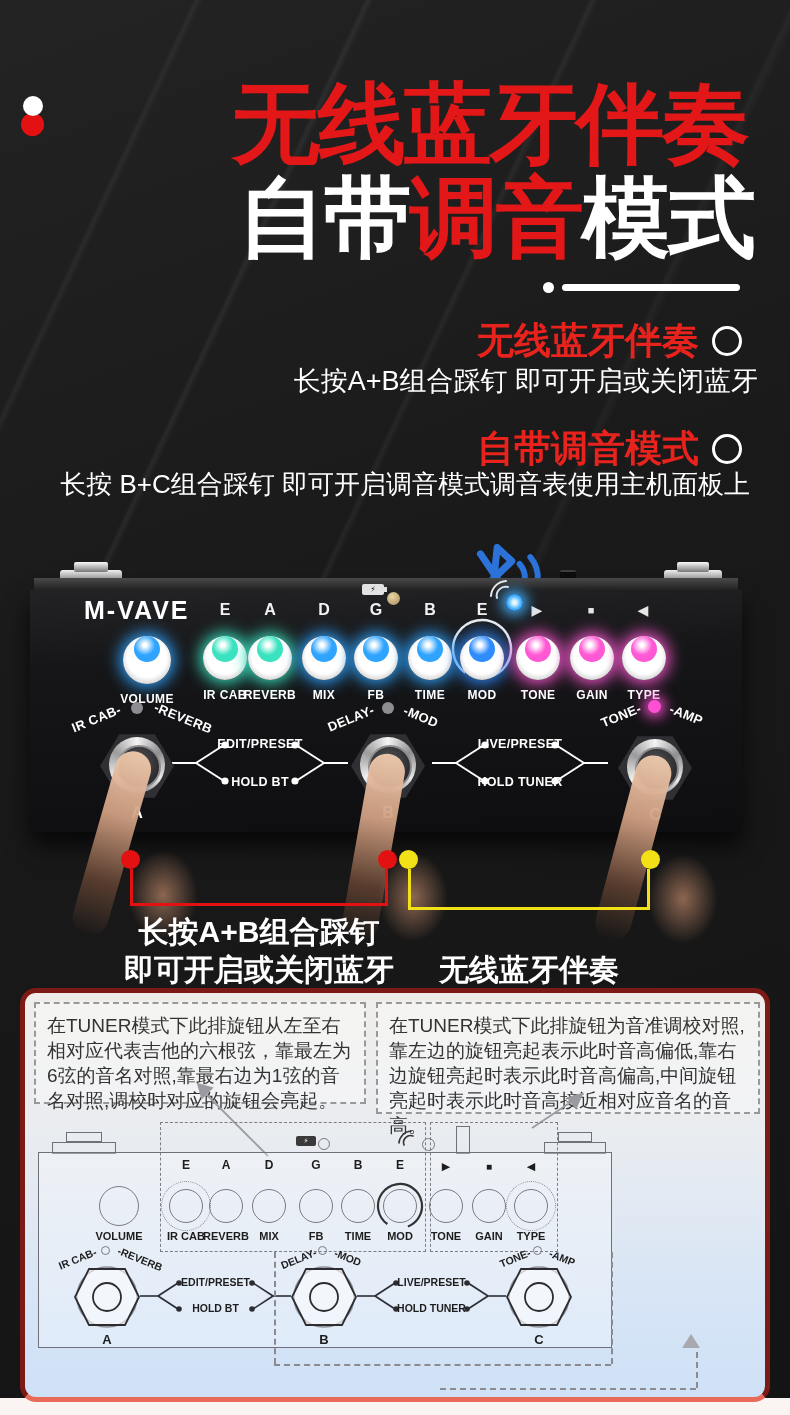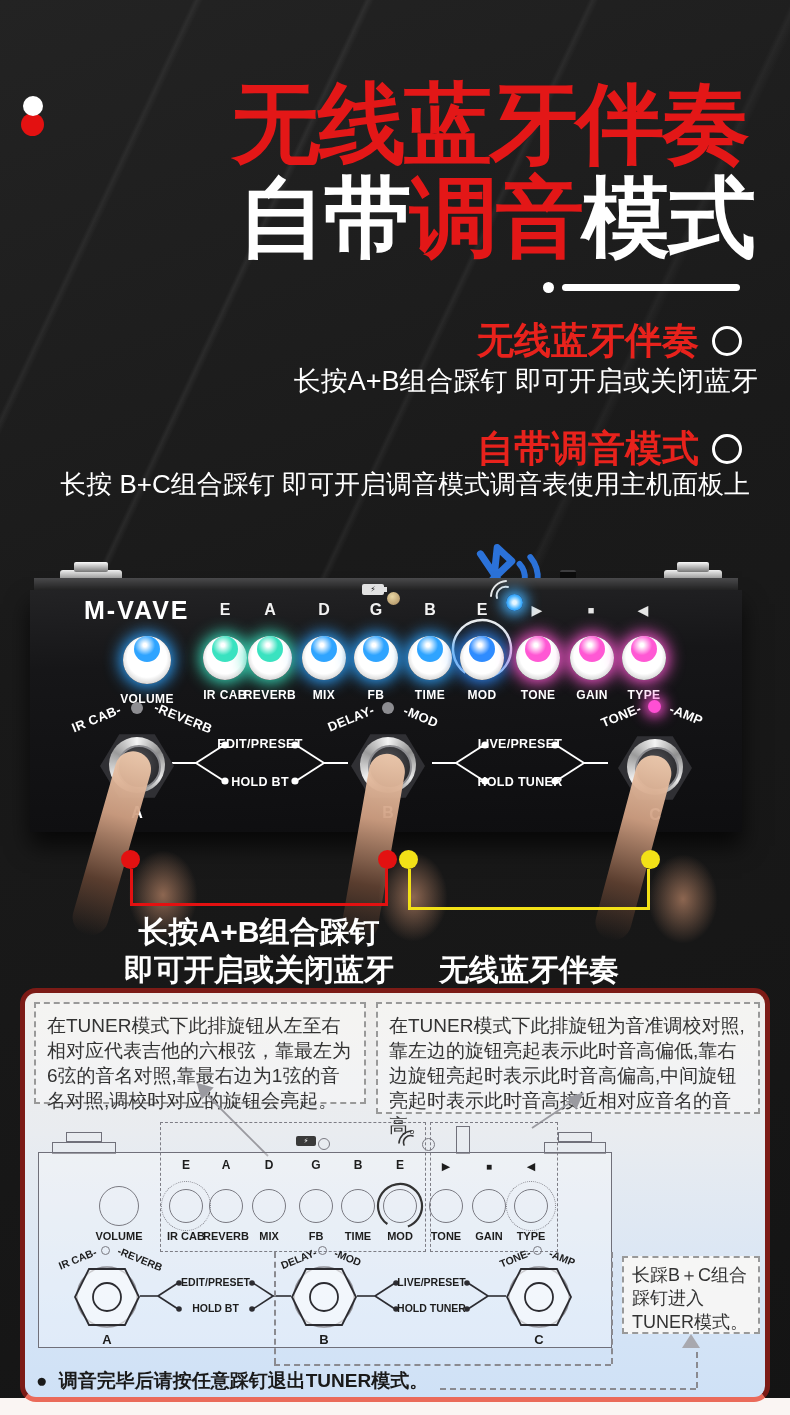--- a/index.html
+++ b/index.html
@@ -413,19 +413,14 @@
   <div class="abs d-text" style="left:316px;top:1332px;width:16px;font-size:13px;">B</div>
   <div class="abs d-text" style="left:531px;top:1332px;width:16px;font-size:13px;">C</div>
 
   <div class="abs dash-v" style="left:274px;top:1252px;height:112px;"></div>
   <div class="abs dash-v" style="left:611px;top:1252px;height:112px;"></div>
   <div class="abs dash-h" style="left:274px;top:1364px;width:337px;"></div>
   <div class="abs dash-h" style="left:440px;top:1388px;width:256px;"></div>
   <div class="abs dash-v" style="left:696px;top:1352px;height:36px;"></div>
   <div class="abs tri-up" style="left:682px;top:1334px;"></div>
 
-  <div class="abs note-box" style="left:622px;top:1256px;width:138px;height:78px;font-size:18px;line-height:1.3;padding:6px 8px;background:rgba(250,248,245,.85);">长踩B＋C组合踩钉进入TUNER模式。</div>
-
-  <div class="abs" style="left:36px;top:1368px;font-size:19px;font-weight:700;color:#1a1a1a;white-space:nowrap;">
-    <span>●</span>
-    <span style="margin-left:6px;">调音完毕后请按任意踩钉退出TUNER模式。</span>
-  </div>
+
 </div>
 
 </body></html>

